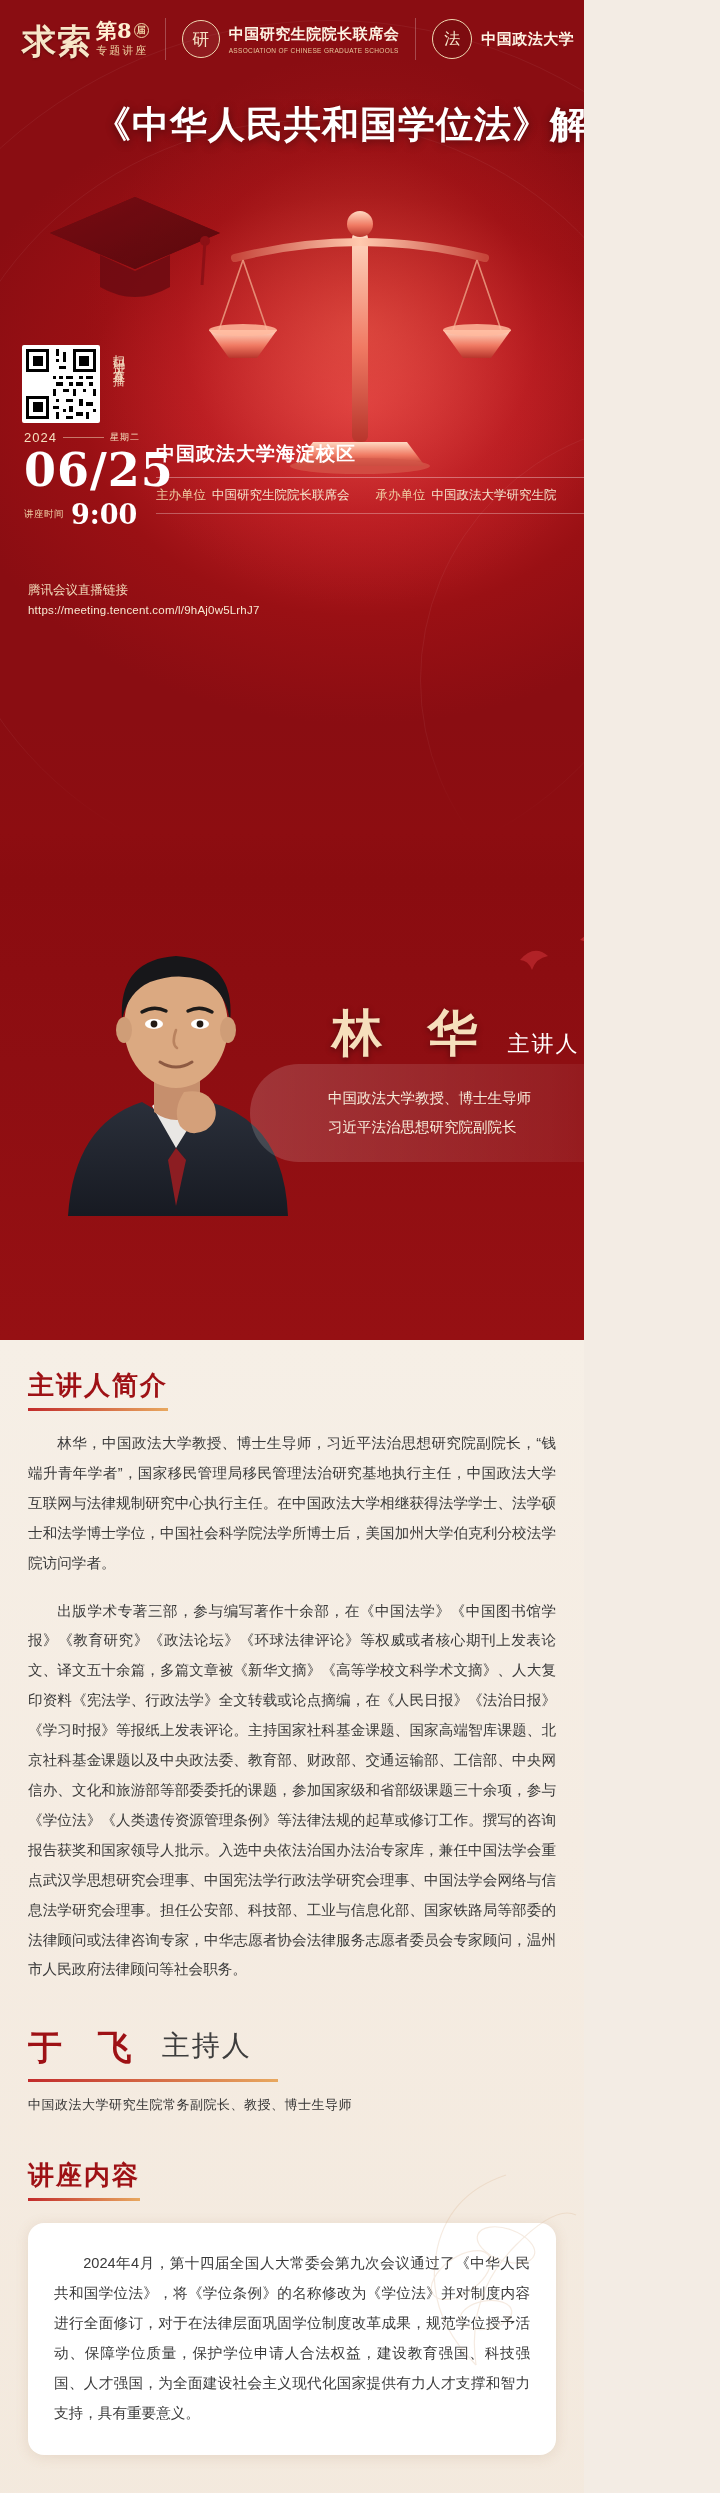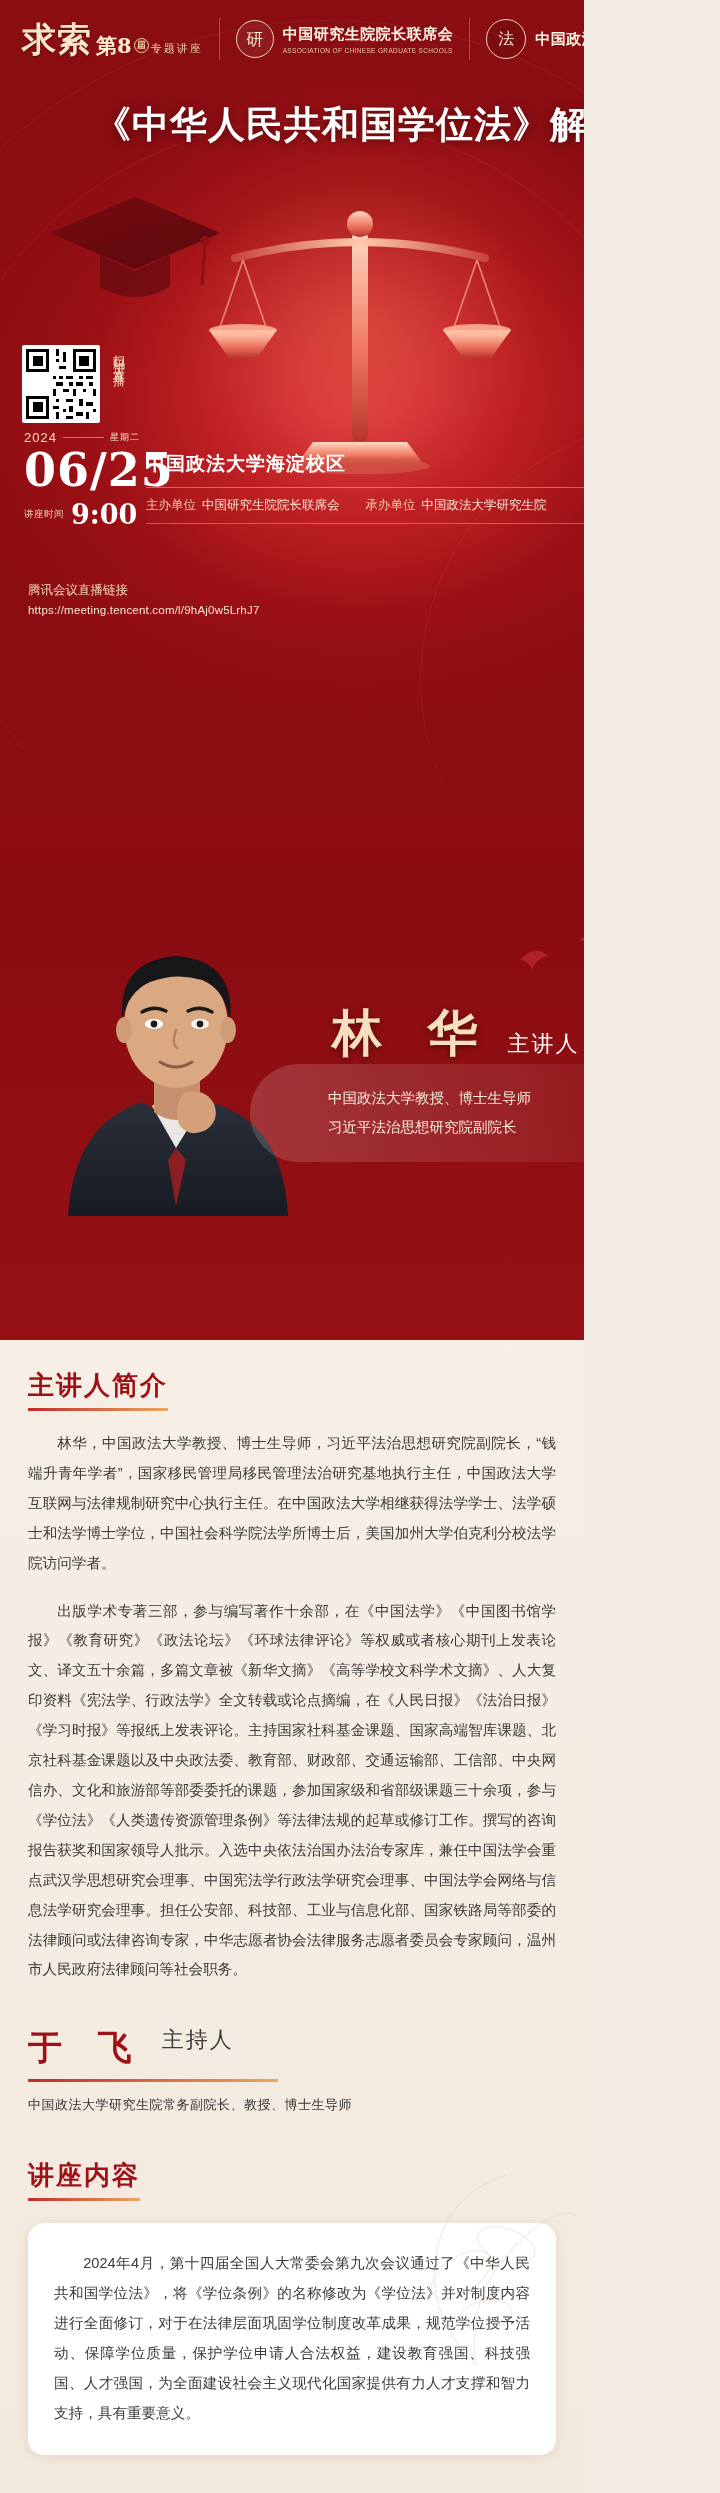--- a/index.html
+++ b/index.html
@@ -55,21 +55,21 @@
     display:flex; align-items:flex-end; gap:4px;
     color:#f6e3c3;
   }
   .qiusuo .cn {
     font-family:"DejaVu Serif","Liberation Serif",serif;
     font-size:34px; font-weight:700; letter-spacing:1px;
     color:#f7e6c8;
     text-shadow:0 1px 2px rgba(0,0,0,.35);
     line-height:1;
   }
-  .qiusuo .badge-wrap{ display:flex; flex-direction:row; align-items:flex-end; gap:2px;}
+  .qiusuo .badge-wrap{ display:flex; flex-direction:column; align-items:center; gap:2px;}
   .qiusuo .num {
     display:inline-flex; align-items:center; gap:2px;
     font-family:"DejaVu Serif","Liberation Serif",serif;
     font-size:21px; font-weight:700; color:#fff0d2; line-height:1;
   }
   .qiusuo .num .circ {
     display:inline-block; width:15px; height:15px; border-radius:50%;
     border:1px solid #f0d6a6; font-size:9px; line-height:13px; text-align:center;
     color:#f0d6a6;
   }
@@ -126,21 +126,21 @@
     writing-mode: vertical-rl;
     font-size:12px; color:#f3dcc0; letter-spacing:4px; line-height:1.5;
     height:78px;
   }
 
   
   .datebar {
     position:absolute; left:0; right:0; top:430px; z-index:6;
     padding:0 24px;
   }
-  .db-row { display:flex; align-items:flex-end; gap:6px; }
+  .db-row { display:flex; align-items:center; gap:16px; }
   .db-left { width:116px; color:#f6e0bf; }
   .db-left .yr { display:flex; align-items:center; gap:6px; font-size:13px; letter-spacing:1px;}
   .db-left .yr .dash { flex:1; height:1px; background:rgba(246,224,191,.5);}
   .db-left .yr .cn2 { font-size:9px; line-height:1.1; text-align:center;}
   .db-left .md {
     font-family:"DejaVu Serif","Liberation Serif",serif;
     font-size:46px; font-weight:700; color:#ffffff; line-height:1; margin-top:2px;
     letter-spacing:1px;
   }
   .db-left .timerow { display:flex; align-items:center; gap:7px; margin-top:8px;}
@@ -223,28 +223,28 @@
   .sec-title::after {
     content:""; position:absolute; left:0; bottom:0; width:100%; height:3px;
     background:linear-gradient(90deg,#c22b2b,#e8a85f);
   }
   .para {
     margin-top:18px;
     font-size:14.6px; line-height:2.05; color:#3a3a3a; text-align:justify;
     text-indent:2em;
   }
   .host-block { margin-top:40px; }
-  .host-row { display:flex; align-items:flex-start; gap:18px;}
+  .host-row { display:flex; align-items:center; gap:18px;}
   .host-row .hn {
     font-family:"DejaVu Serif","Liberation Serif",serif;
     font-size:34px; font-weight:700; color:#9e1115; letter-spacing:12px;
   }
   .host-row .hr2 {
     font-family:"DejaVu Serif","Liberation Serif",serif;
-    font-size:22px; color:#3d3d3d; padding-bottom:5px; letter-spacing:2px;
+    font-size:28px; color:#3d3d3d; padding-bottom:5px; letter-spacing:2px;
   }
   .host-underline { height:3px; width:250px; background:linear-gradient(90deg,#c22b2b,#e8a85f); margin-top:8px;}
   .host-desc { margin-top:14px; font-size:13px; color:#333; letter-spacing:.5px;}
 
   .lecture { margin-top:44px; padding-bottom:40px; position:relative;}
   .abstract-card {
     margin-top:22px;
     background:#ffffff;
     border-radius:16px;
     padding:26px 26px;

